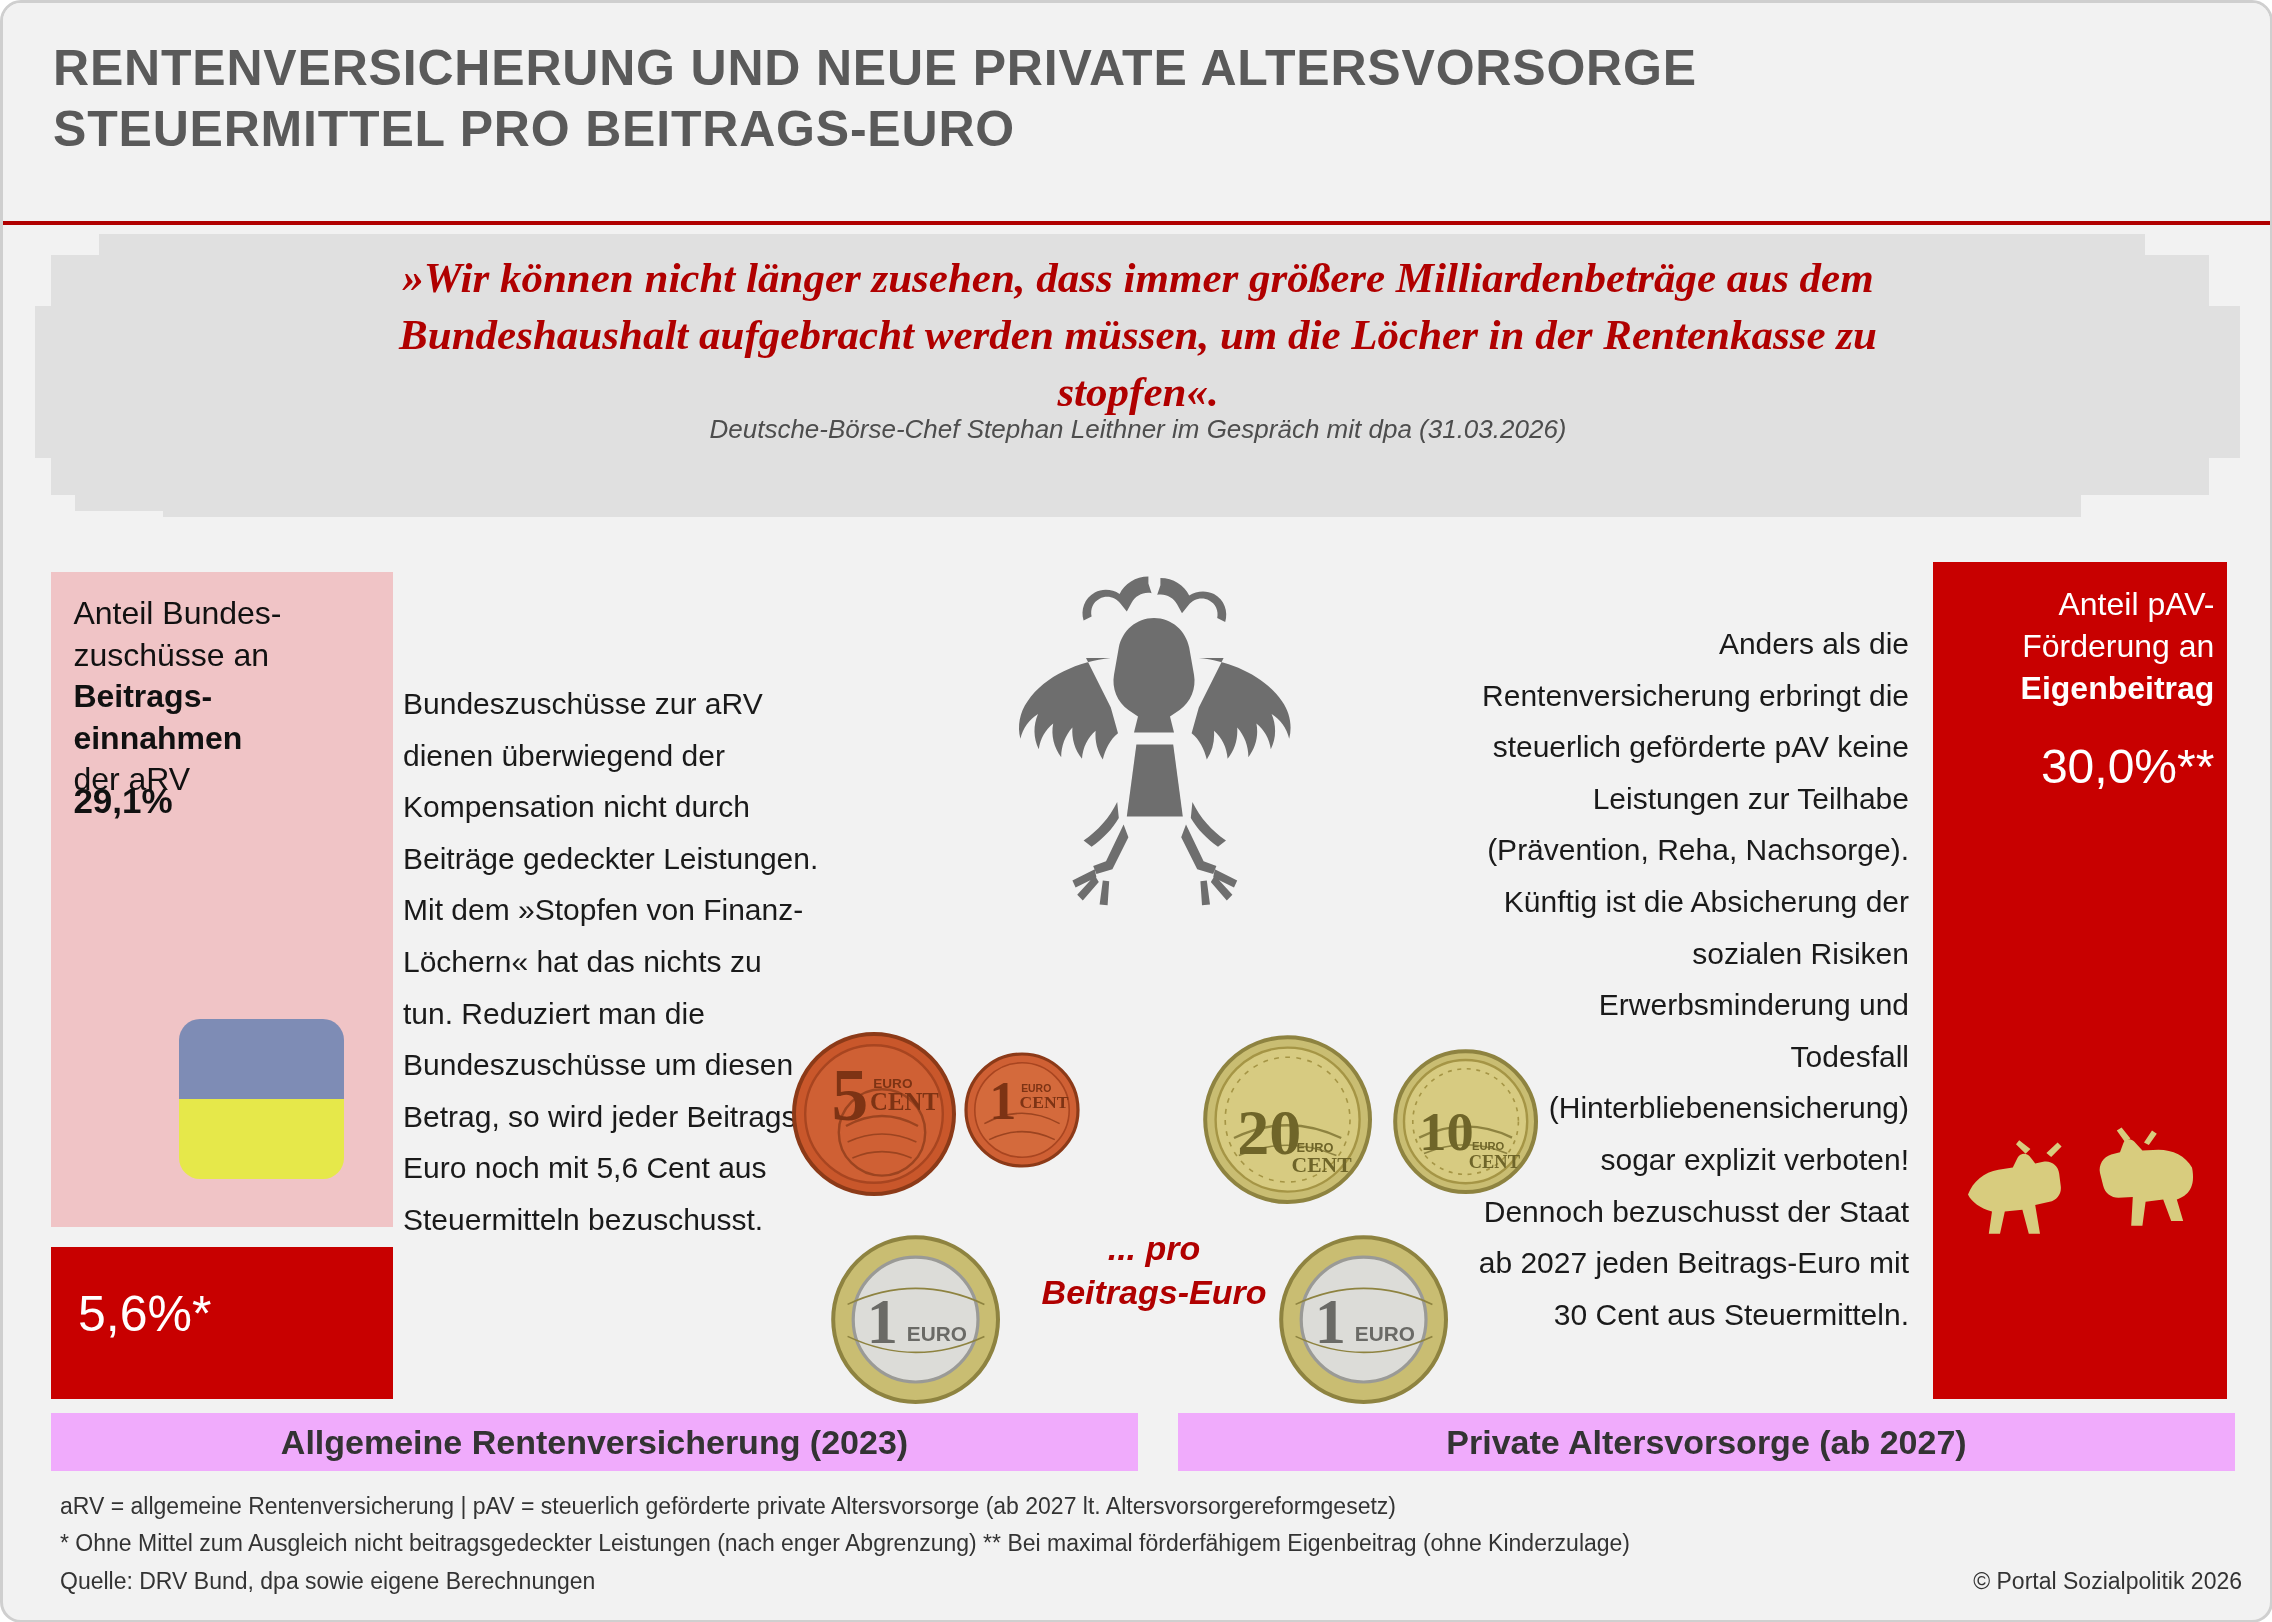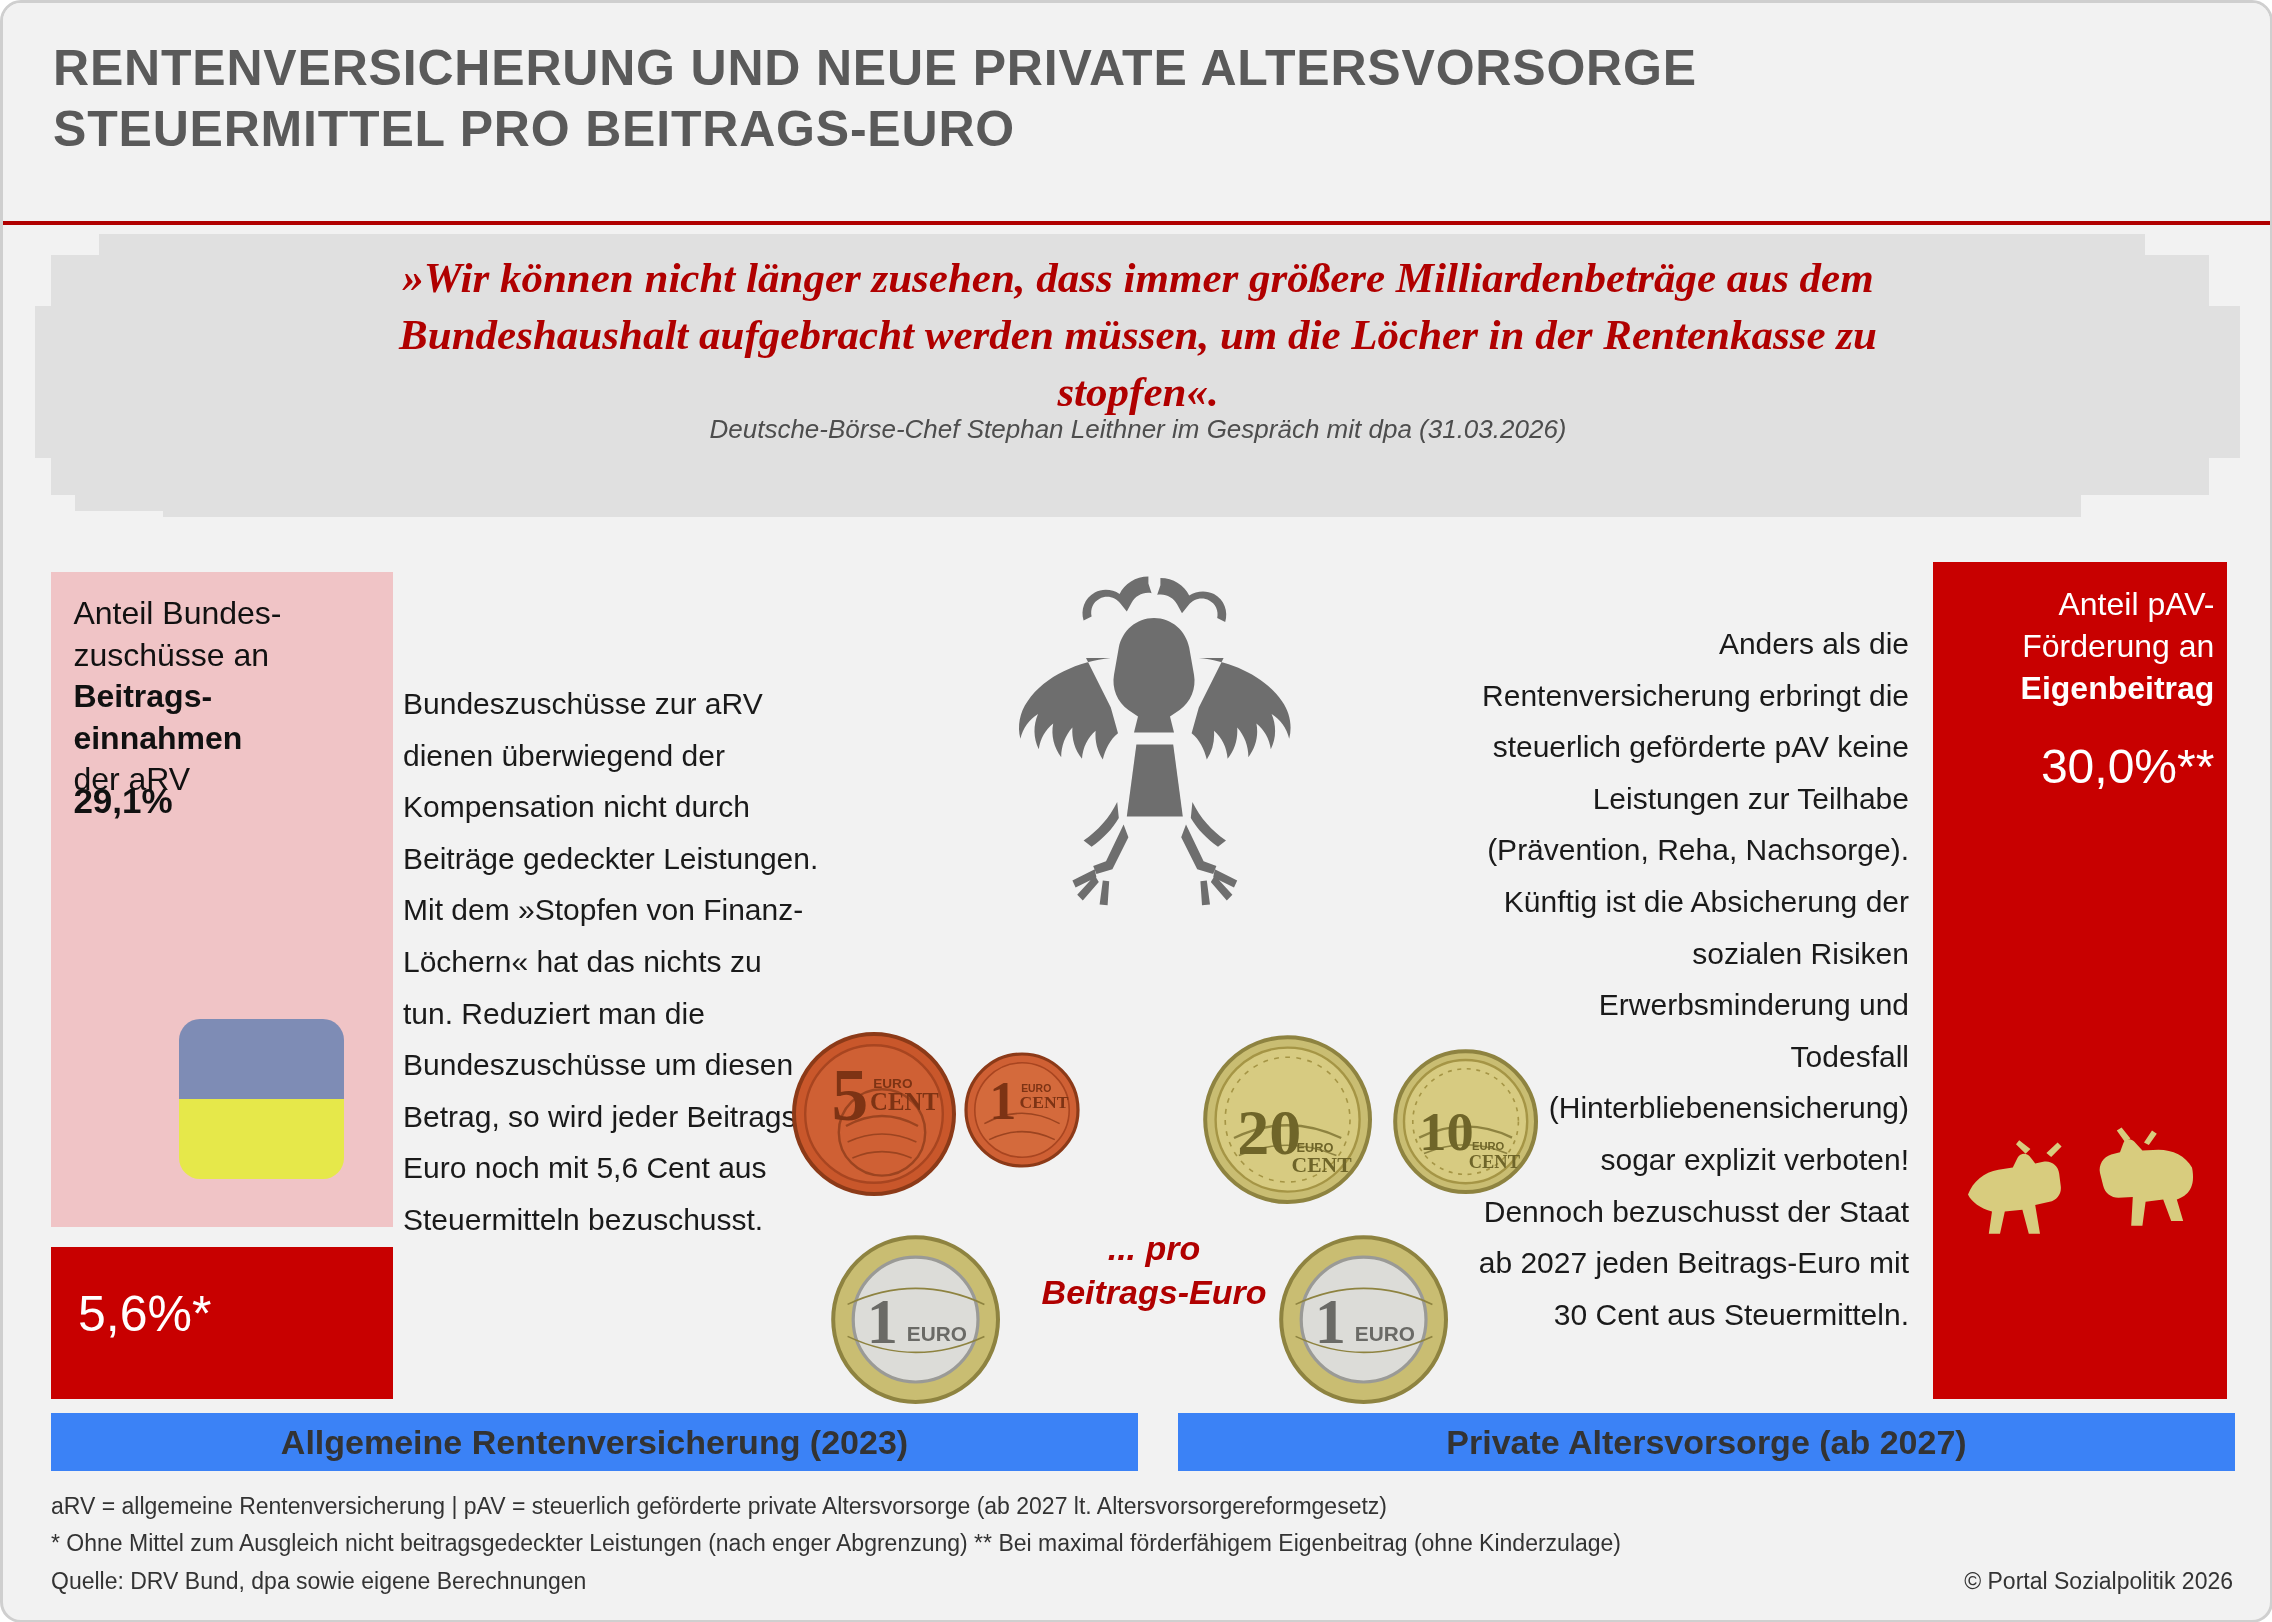--- a/index.html
+++ b/index.html
@@ -235,35 +235,35 @@
     top: 559px;
     width: 256px;
     height: 128px;
   }
 
   
   .catbar {
     position: absolute;
     top: 1410px;
     height: 58px;
-    background: #3b82f6;
+    background: #f0abfc;
     color: #333333;
     font-size: 34px;
     font-weight: bold;
     display: flex;
     align-items: center;
     justify-content: center;
   }
   .catbar.left { left: 48px; width: 1087px; }
   .catbar.right { left: 1175px; width: 1057px; }
 
   
   .footnotes {
     position: absolute;
-    left: 48px;
+    left: 57px;
     top: 1485px;
     width: 2182px;
     font-size: 23px;
     color: #333333;
     line-height: 1.62;
   }
   .footrow {
     position: relative;
     display: block;
   }

